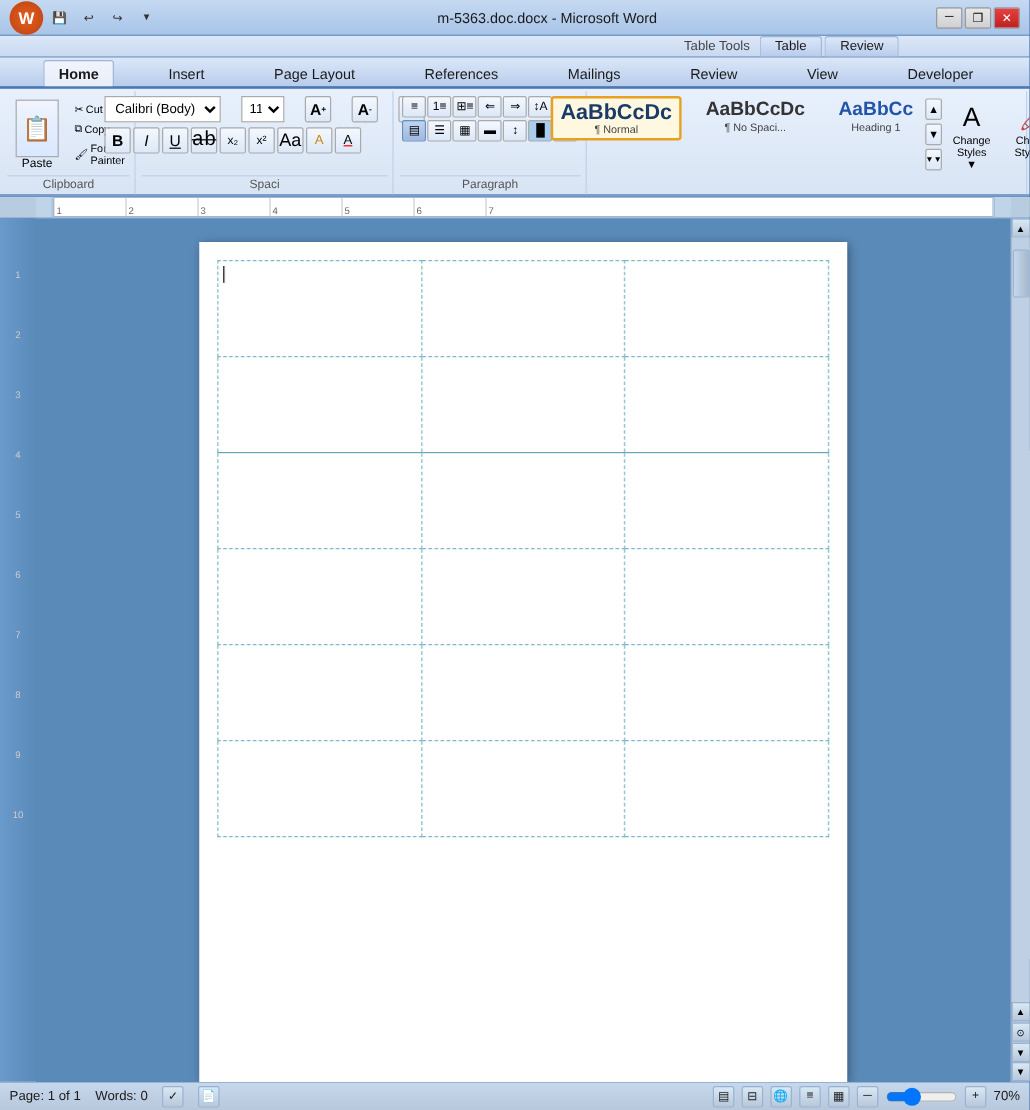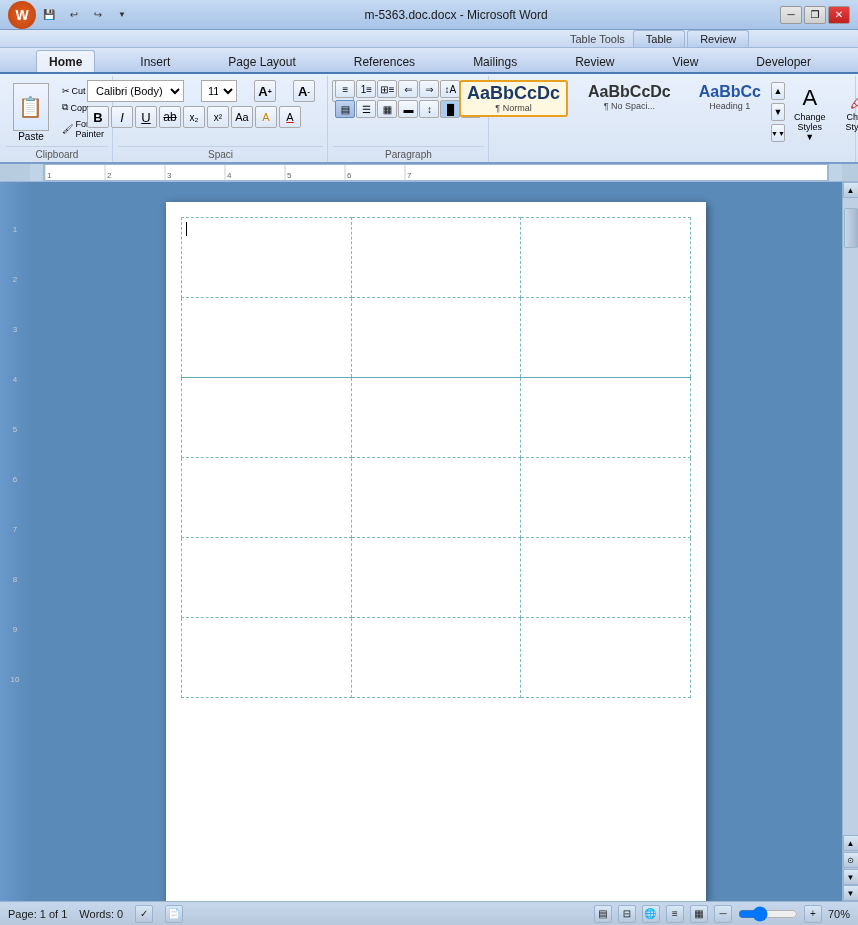--- a/index.html
+++ b/index.html
@@ -124,21 +124,21 @@
     #group-font { min-width: 170px; }
     .font-row1 { display: flex; align-items: center; gap: 17px; width: 100%; justify-content: flex-end; }
     .font-row2 { display: flex; align-items: center; gap: 2px; width: 100%; margin-top: 2px; }
     .font-select { height: 22px; font-size: 11px; border: 1px solid #aaa; background: white; padding: 0 4px; flex: 1; }
     .font-size-select { height: 22px; font-size: 11px; border: 1px solid #aaa; background: white; padding: 0 2px; width: 36px; }
     .icon-btn { width: 22px; height: 22px; background: linear-gradient(to bottom, #f4f8ff, #dce8f8); border: 1px solid #aaa; border-radius: 2px; display: flex; align-items: center; justify-content: center; cursor: pointer; font-size: 11px; }
     .font-format-btn { width: 22px; height: 22px; background: linear-gradient(to bottom, #f4f8ff, #dce8f8); border: 1px solid #aaa; border-radius: 2px; display: flex; align-items: center; justify-content: center; cursor: pointer; }
     .bold { font-weight: bold; font-size: 13px; }
     .italic { font-style: italic; font-size: 13px; }
     .underline { text-decoration: underline; font-size: 13px; }
-    .strikethrough { text-decoration: line-through; font-size: 12px; }
+    .strikethrough { text-decoration: line-through; font-size: 17px; font-family: Liberation Mono, monospace; }
 
     
     #group-paragraph { min-width: 140px; }
 
     
     #group-styles { min-width: 200px; }
     .styles-gallery { display: flex; gap: 12px; flex-wrap: nowrap; }
     .style-item { display: flex; flex-direction: column; align-items: center; padding: 2px 6px; border: 2px solid transparent; border-radius: 3px; cursor: pointer; min-width: 56px; }
     .style-item.active { border-color: #e8a020; background: #fff8e0; }
     .style-preview { font-size: 18px; font-weight: bold; color: #1a3a6a; line-height: 1; }
@@ -343,21 +343,21 @@
             <span class="italic">I</span>
           </div>
         <div class="font-format-btn">
             <span class="underline">U</span>
           </div>
         <div class="font-format-btn">
             <span class="strikethrough">ab</span>
           </div>
         <div class="font-format-btn" style="font-size:10px;">x₂</div>
         <div class="font-format-btn" style="font-size:10px;">x²</div>
-        <div class="font-format-btn" style="font-size:11px;">Aa</div>
+        <div class="font-format-btn" style="font-size:15px;">Aa</div>
         <div class="font-format-btn" style="font-size:11px;color:#cc8800;">A</div>
         <div class="font-format-btn" style="font-size:11px;text-decoration:underline;text-decoration-color:red;">A</div>
       </div>
     </div>
     <div class="ribbon-group-label">Spaci</div>
   </div>
 
   <div class="ribbon-group" id="group-paragraph" style="min-width:160px;">
     <div class="ribbon-group-content" style="flex-direction:column;gap:2px;">
       <div class="para-icon-row">

